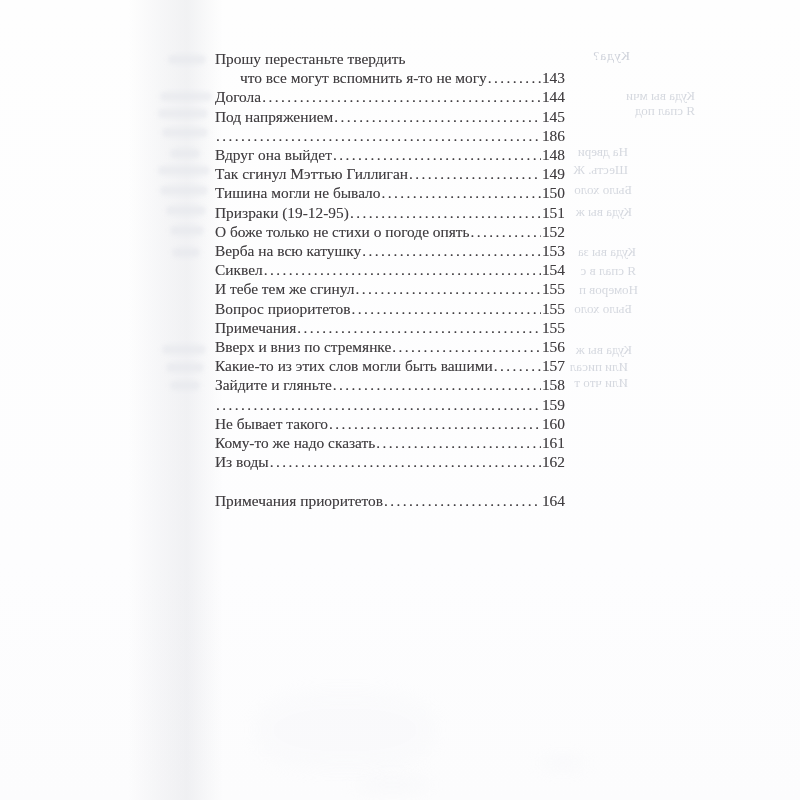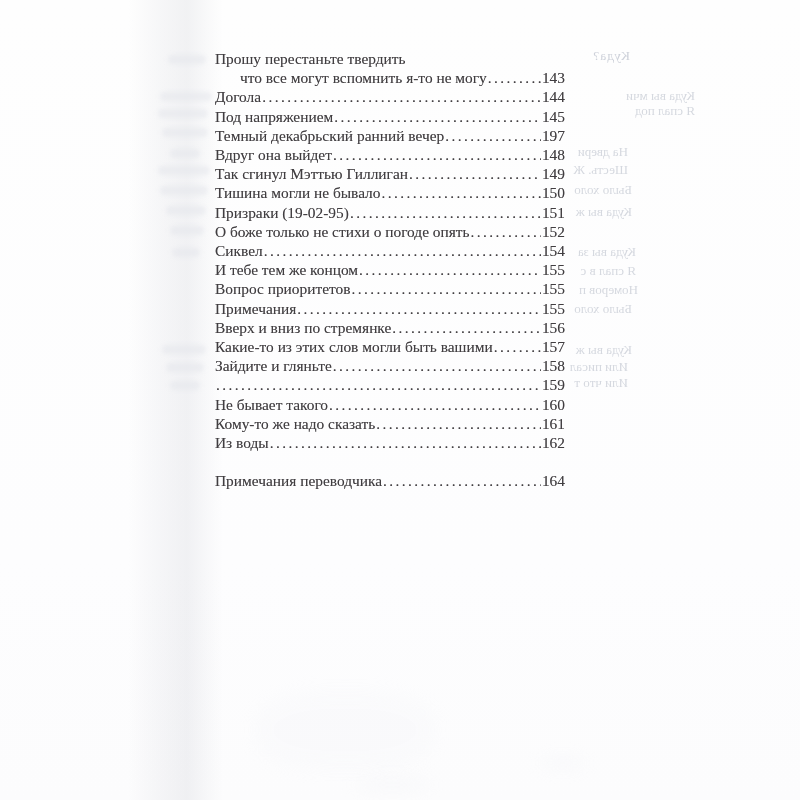--- a/index.html
+++ b/index.html
@@ -96,56 +96,60 @@
       <span class="t">Догола</span>
       <span class="leader"></span>
       <span class="num">144</span>
     </div>
     <div class="row">
       <span class="t">Под напряжением</span>
       <span class="leader"></span>
       <span class="num">145</span>
     </div>
     <div class="row">
-      <span class="t">Темный декабрьский ранний вечер</span>
-      <span class="leader"></span>
-      <span class="num">197</span>
+      <span class="leader"></span>
+      <span class="num">186</span>
     </div>
     <div class="row">
       <span class="t">Вдруг она выйдет</span>
       <span class="leader"></span>
       <span class="num">148</span>
     </div>
     <div class="row">
       <span class="t">Так сгинул Мэттью Гиллиган</span>
       <span class="leader"></span>
       <span class="num">149</span>
     </div>
     <div class="row">
       <span class="t">Тишина могли не бывало</span>
       <span class="leader"></span>
       <span class="num">150</span>
     </div>
     <div class="row">
-      <span class="t">Призраки (19-02-95)</span>
+      <span class="t">Призраки (19-12-95)</span>
       <span class="leader"></span>
       <span class="num">151</span>
     </div>
     <div class="row">
       <span class="t">О боже только не стихи о погоде опять</span>
       <span class="leader"></span>
       <span class="num">152</span>
     </div>
     <div class="row">
+      <span class="t">Верба на всю катушку</span>
+      <span class="leader"></span>
+      <span class="num">153</span>
+    </div>
+    <div class="row">
       <span class="t">Сиквел</span>
       <span class="leader"></span>
       <span class="num">154</span>
     </div>
     <div class="row">
-      <span class="t">И тебе тем же концом</span>
+      <span class="t">И тебе тем же сгинул</span>
       <span class="leader"></span>
       <span class="num">155</span>
     </div>
     <div class="row">
       <span class="t">Вопрос приоритетов</span>
       <span class="leader"></span>
       <span class="num">155</span>
     </div>
     <div class="row">
       <span class="t">Примечания</span>
@@ -181,18 +185,18 @@
       <span class="leader"></span>
       <span class="num">161</span>
     </div>
     <div class="row">
       <span class="t">Из воды</span>
       <span class="leader"></span>
       <span class="num">162</span>
     </div>
     <div class="row spacer"></div>
     <div class="row">
-      <span class="t">Примечания переводчика</span>
+      <span class="t">Примечания приоритетов</span>
       <span class="leader"></span>
       <span class="num">164</span>
     </div>
   </div>
 </div>
 
 </body></html>

